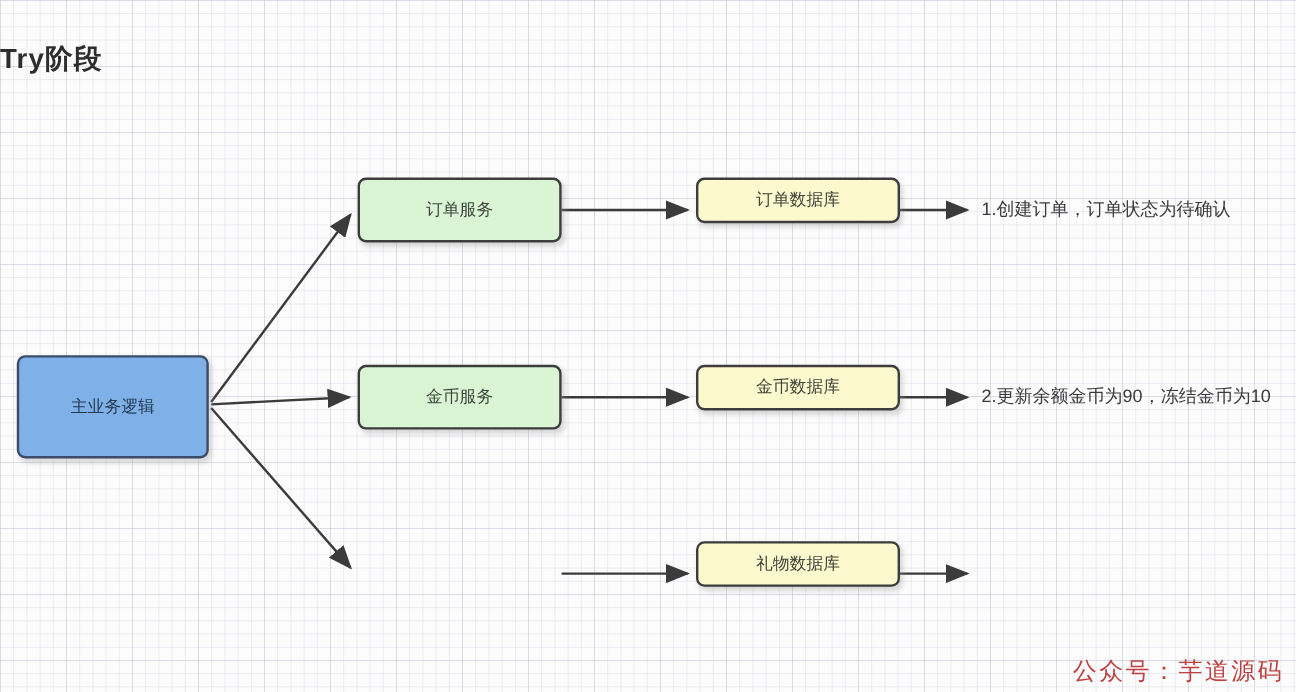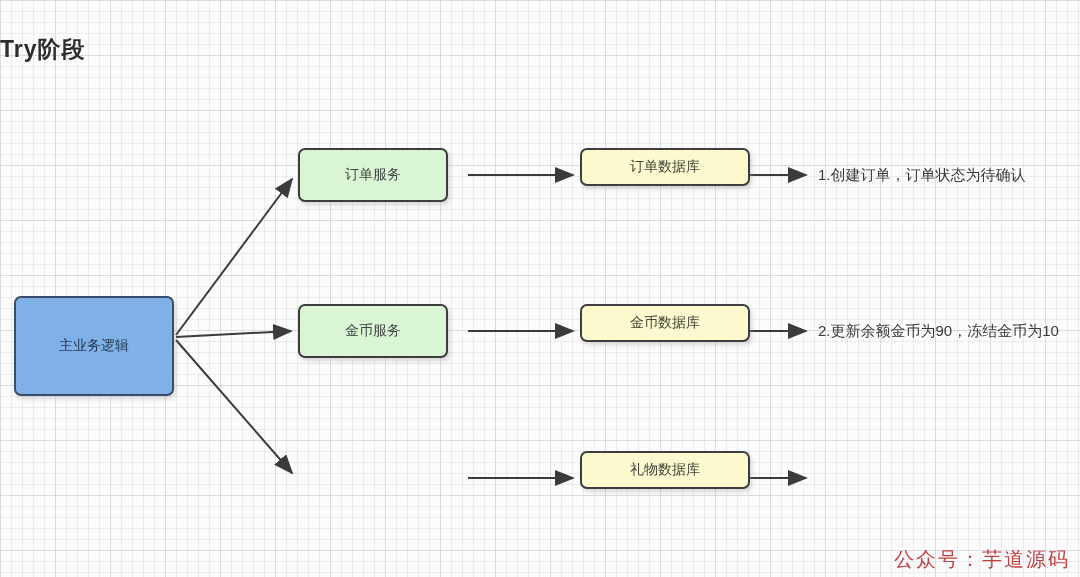--- a/index.html
+++ b/index.html
@@ -20,24 +20,24 @@
     letter-spacing:1px;
   }
   .node {
     position:absolute; box-sizing:border-box;
     display:flex; align-items:center; justify-content:center;
     border:2px solid #3d3d3d; border-radius:7px;
     font-size:14px; color:#3e463f;
     box-shadow:2px 3px 4px rgba(150,150,150,0.35);
   }
   .main {
-    left:14px; top:296px; width:160px; height:100px;
+    left:14px; top:296px; width:160px; height:86px;
     background:#7fb1e8; border-color:#3c4c68; color:#263a52;
   }
-  .service  { left:298px; width:150px; height:54px; background:#d9f5d4; }
+  .service  { left:298px; width:170px; height:54px; background:#d9f5d4; }
   .database { left:580px; width:170px; height:38px; background:#fbf9cd; color:#44453a; }
   .r1 { top:148px; }
   .r2 { top:304px; }
   .r3 { top:451px; }
   .note {
     position:absolute; left:818px; font-size:15px; color:#3a3a3a;
     white-space:nowrap; line-height:18px;
   }
   .n1 { top:166px; } .n2 { top:322px; } .n3 { top:469px; }
   .arrows { position:absolute; left:0; top:0; width:1080px; height:577px; pointer-events:none; }

